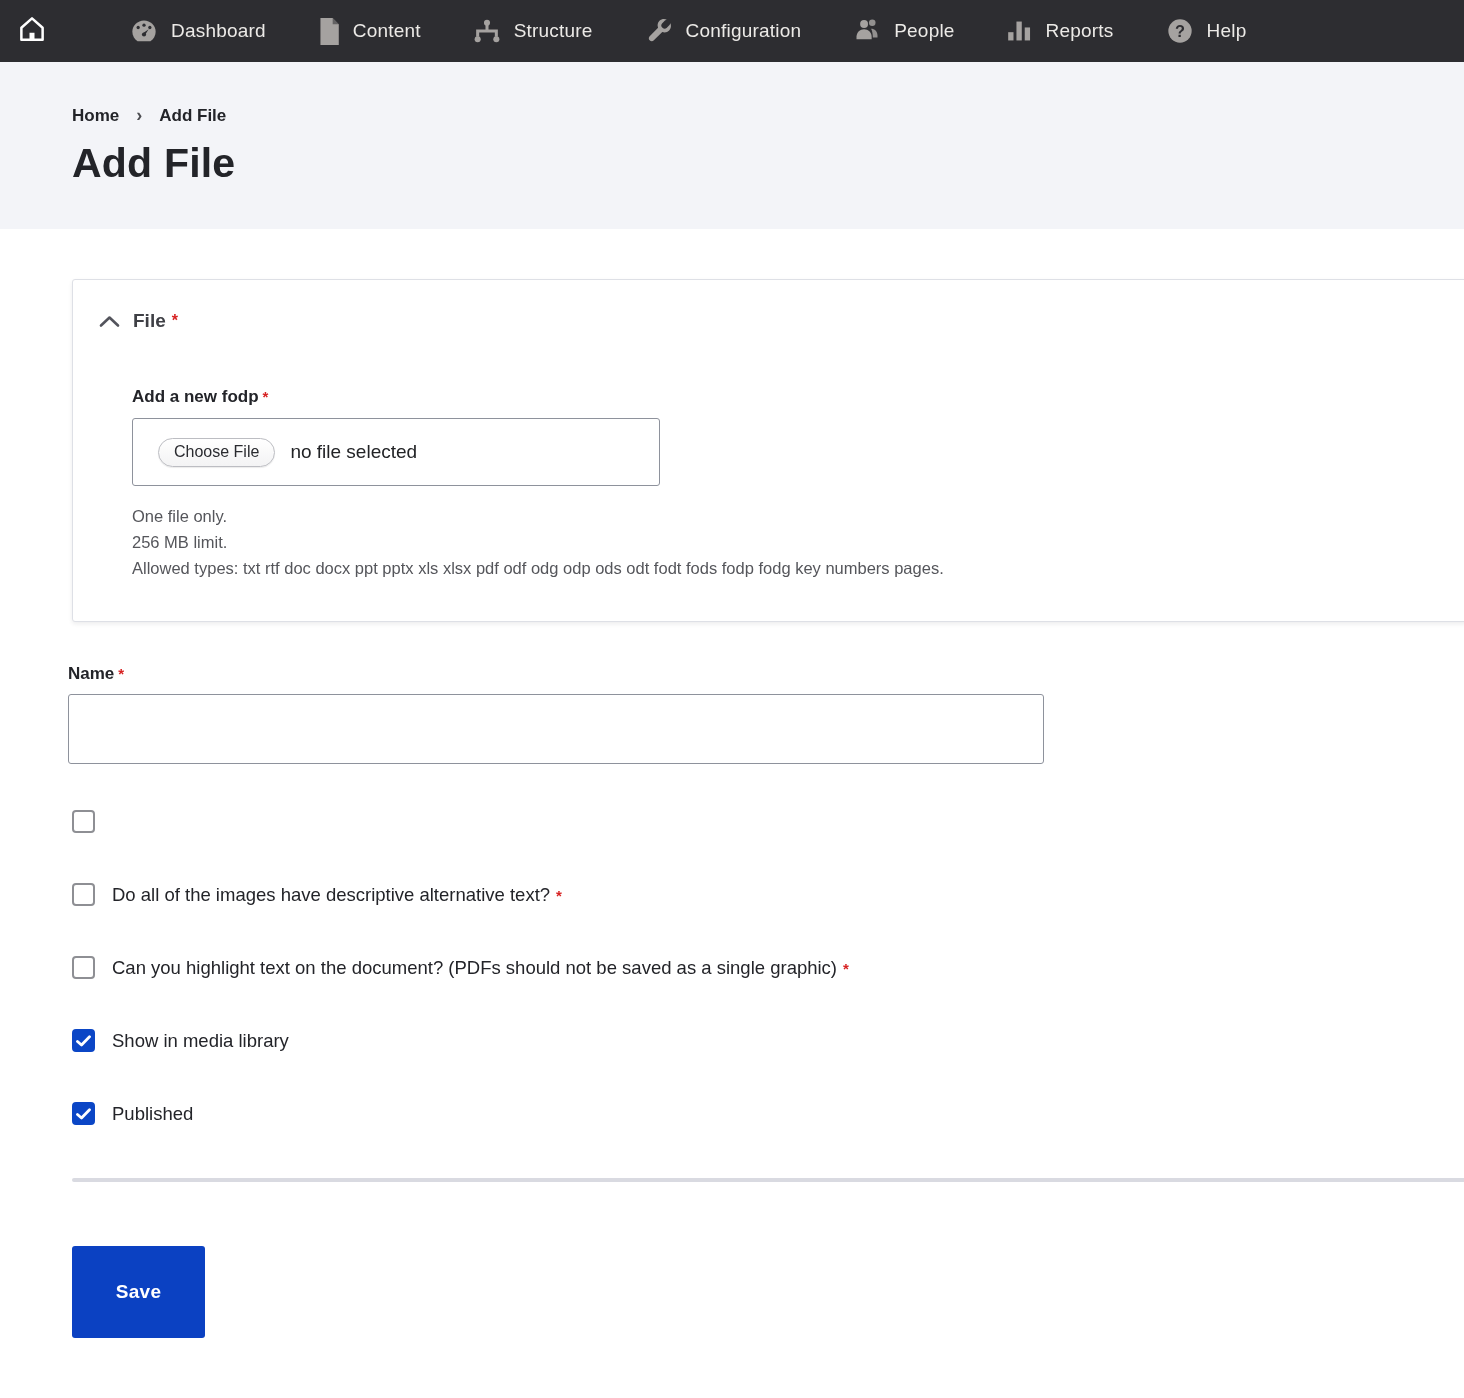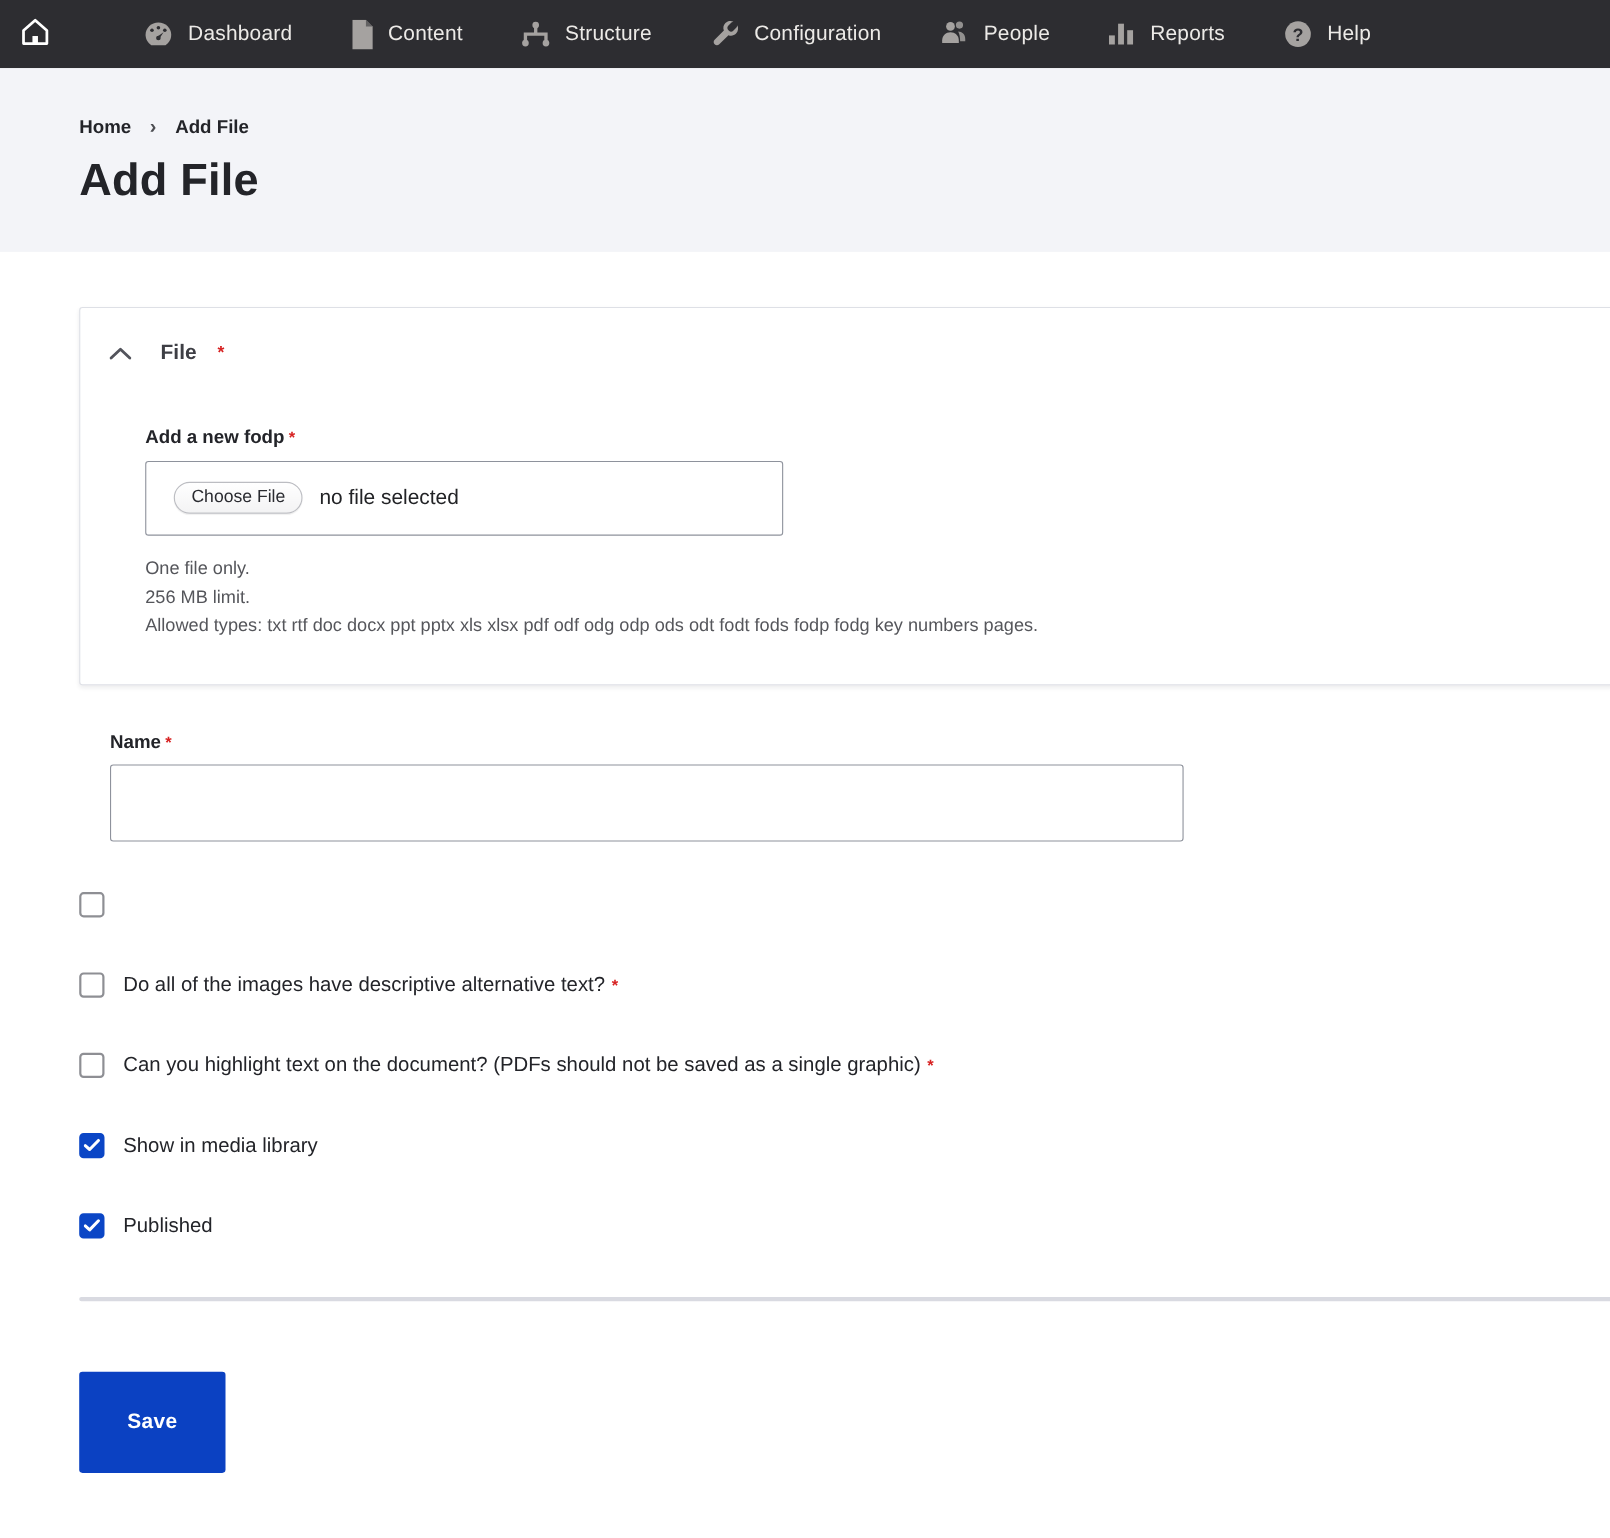--- a/index.html
+++ b/index.html
@@ -75,21 +75,20 @@
     border: 1px solid #dee0e6;
     border-radius: 3px;
     background: #fff;
     box-shadow: 0 2px 4px rgba(20,20,40,0.08);
     padding: 30px 26px 40px 26px;
   }
   .fieldset-legend {
     display: inline-flex;
     align-items: center;
     cursor: pointer;
-    gap: 13px;
   }
   .collapse-icon { display: flex; margin-right: 13px; }
   .legend-text {
     font-size: 19px;
     font-weight: 700;
     color: #3e3f45;
   }
   .req {
     color: #d72222;
     font-weight: 700;
@@ -99,21 +98,21 @@
 
   .field-label {
     font-size: 17px;
     font-weight: 700;
     color: #232429;
   }
   .field-label .req { font-size: 15px; margin-left: 4px; }
 
   .file-widget {
     margin-top: 11px;
-    width: 580px;
+    width: 528px;
     height: 68px;
     border: 1px solid #8e929c;
     border-radius: 3px;
     background: #fff;
     display: flex;
     align-items: center;
     padding-left: 25px;
     cursor: pointer;
   }
   .choose-file-btn {
@@ -132,21 +131,21 @@
     font-size: 19px;
     color: #222326;
   }
   .descriptions { margin-top: 17px; }
   .description-line {
     font-size: 16.5px;
     line-height: 26px;
     color: #55565b;
   }
 
-  .name-section { margin-left: 100px; margin-top: 42px; }
+  .name-section { margin-left: 68px; margin-top: 42px; }
   .name-input {
     display: block;
     margin-top: 10px;
     width: 976px;
     height: 70px;
     border: 1px solid #8e929c;
     border-radius: 3px;
     background: #fff;
     font-family: inherit;
     font-size: 19px;

